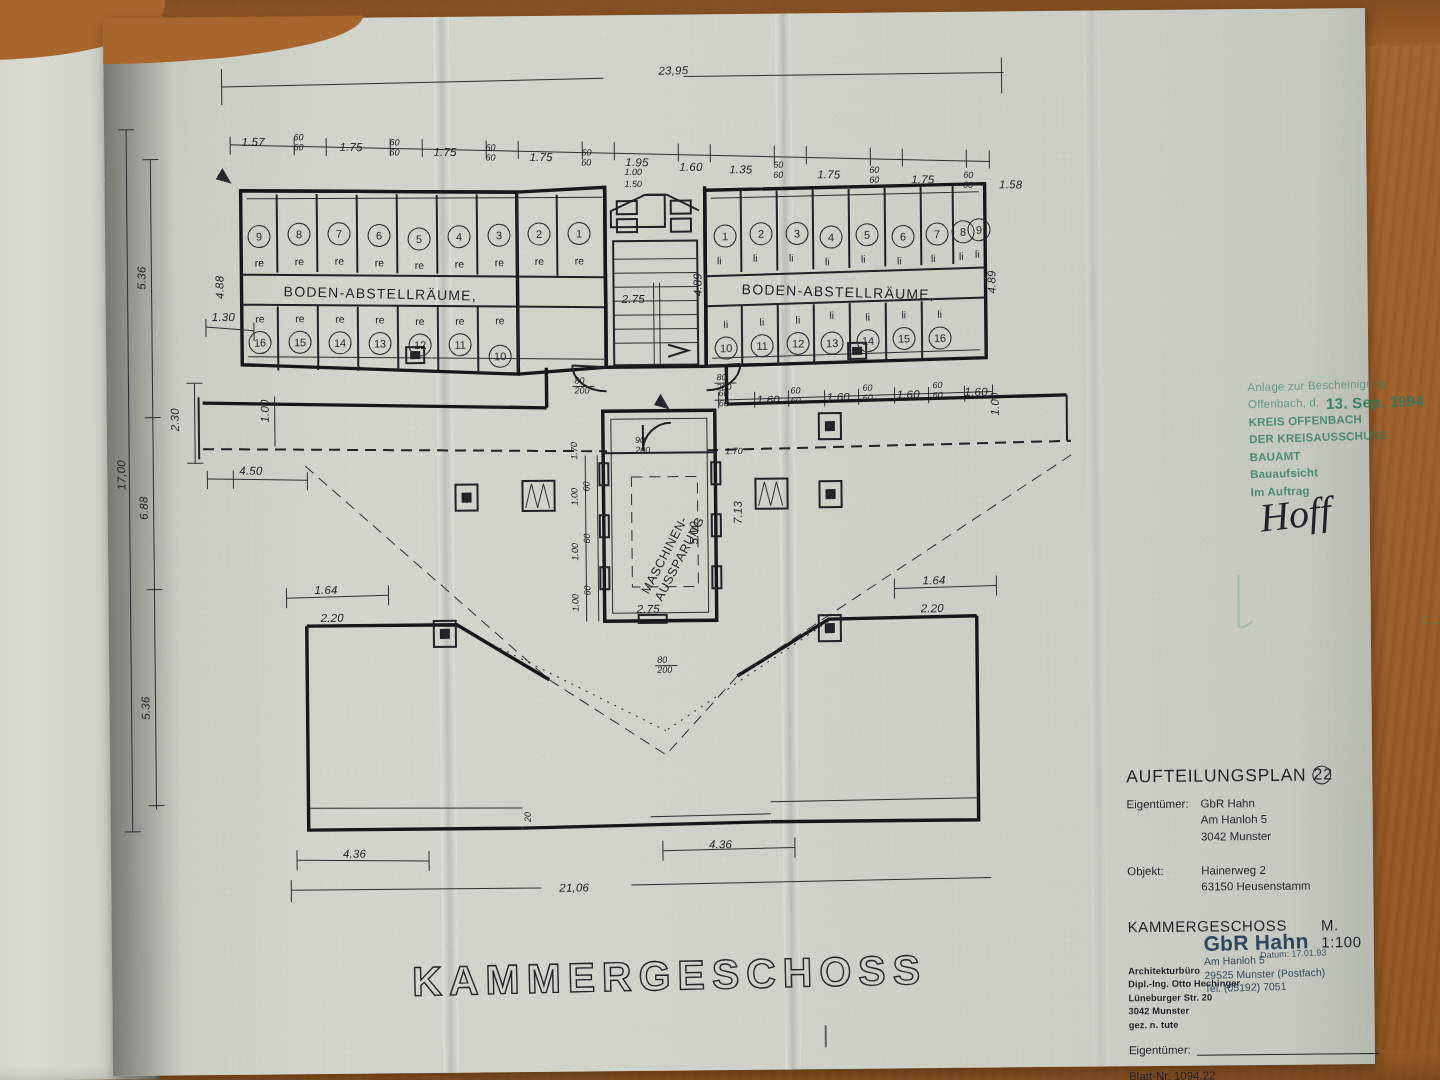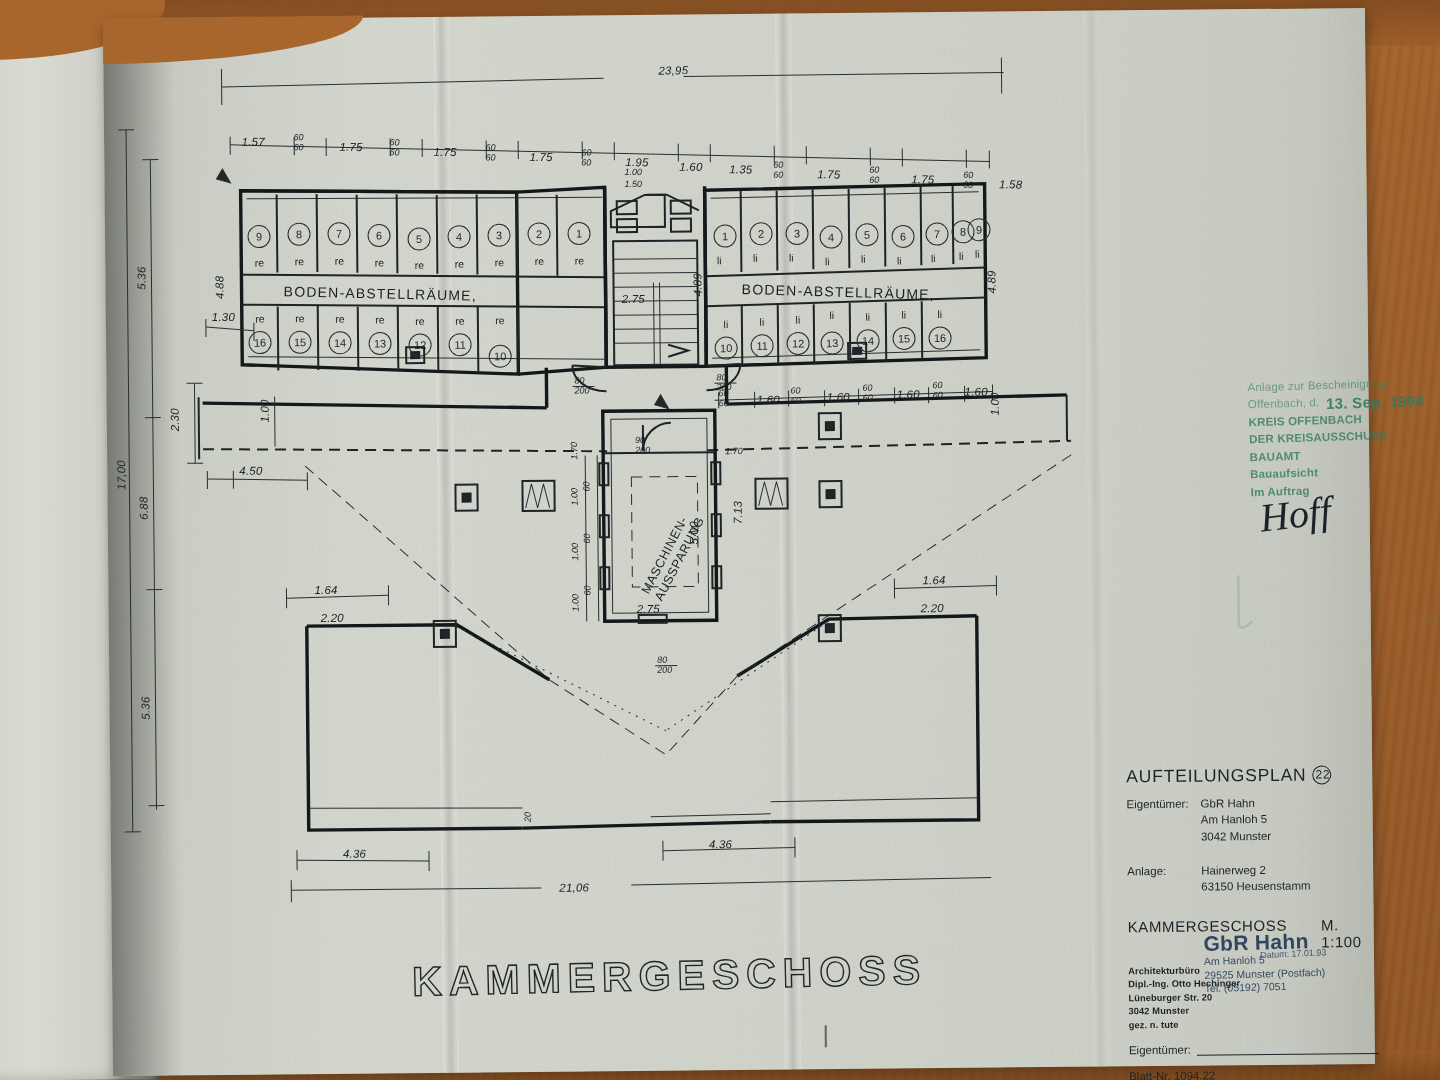--- a/index.html
+++ b/index.html
@@ -93,21 +93,21 @@
   .roomnum{font-size:11px;}
   .roomlbl{font-size:10.5px;}
 
   
   .titleblock{
     position:absolute;left:1016px;top:756px;width:250px;color:#1f2327;
   }
   .tb-head{font-size:17.5px;letter-spacing:.8px;display:flex;align-items:center;gap:6px;}
   .tb-circ{
     display:inline-block;width:17px;height:17px;border:1.3px solid #1f2327;border-radius:50%;
-    font-size:12px;line-height:16px;text-align:right;
+    font-size:16px;line-height:16px;text-align:right;
   }
   .tb-row{display:flex;font-size:11.5px;margin-top:9px;line-height:1.42;}
   .tb-key{width:74px;flex:none;}
   .tb-val{white-space:pre-line;}
   .tb-floor{display:flex;gap:34px;font-size:15px;letter-spacing:.6px;margin-top:22px;}
   .tb-arch{font-size:9.3px;line-height:1.45;margin-top:13px;white-space:pre-line;font-weight:bold;letter-spacing:.1px;}
   .tb-sig{display:flex;align-items:flex-end;gap:6px;font-size:11.5px;margin-top:10px;}
   .tb-sigline{flex:1;border-bottom:1.1px solid #1f2327;height:13px;}
   .tb-blatt{font-size:11.5px;margin-top:14px;}
 
@@ -694,21 +694,21 @@
         <span>AUFTEILUNGSPLAN</span>
         <span class="tb-circ">22</span>
       </div>
       <div class="tb-row">
         <div class="tb-key">Eigentümer:</div>
         <div class="tb-val">GbR Hahn
 Am Hanloh 5
 3042 Munster</div>
       </div>
       <div class="tb-row" style="margin-top:18px">
-        <div class="tb-key">Anlage:</div>
+        <div class="tb-key">Objekt:</div>
         <div class="tb-val">Hainerweg 2
 63150 Heusenstamm</div>
       </div>
       <div class="tb-floor">
         <span>KAMMERGESCHOSS</span>
         <span>M. 1:100</span>
       </div>
       <div class="tb-arch">Architekturbüro
 Dipl.-Ing. Otto Hechinger
 Lüneburger Str. 20

